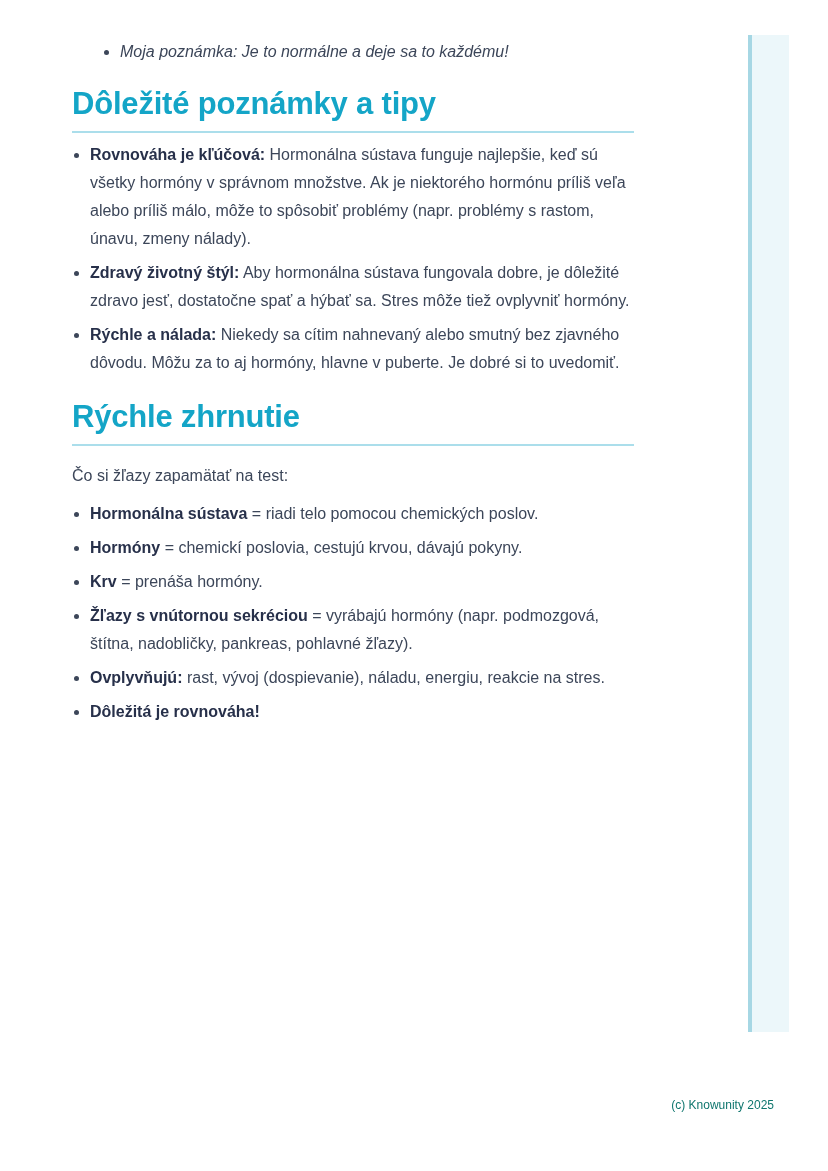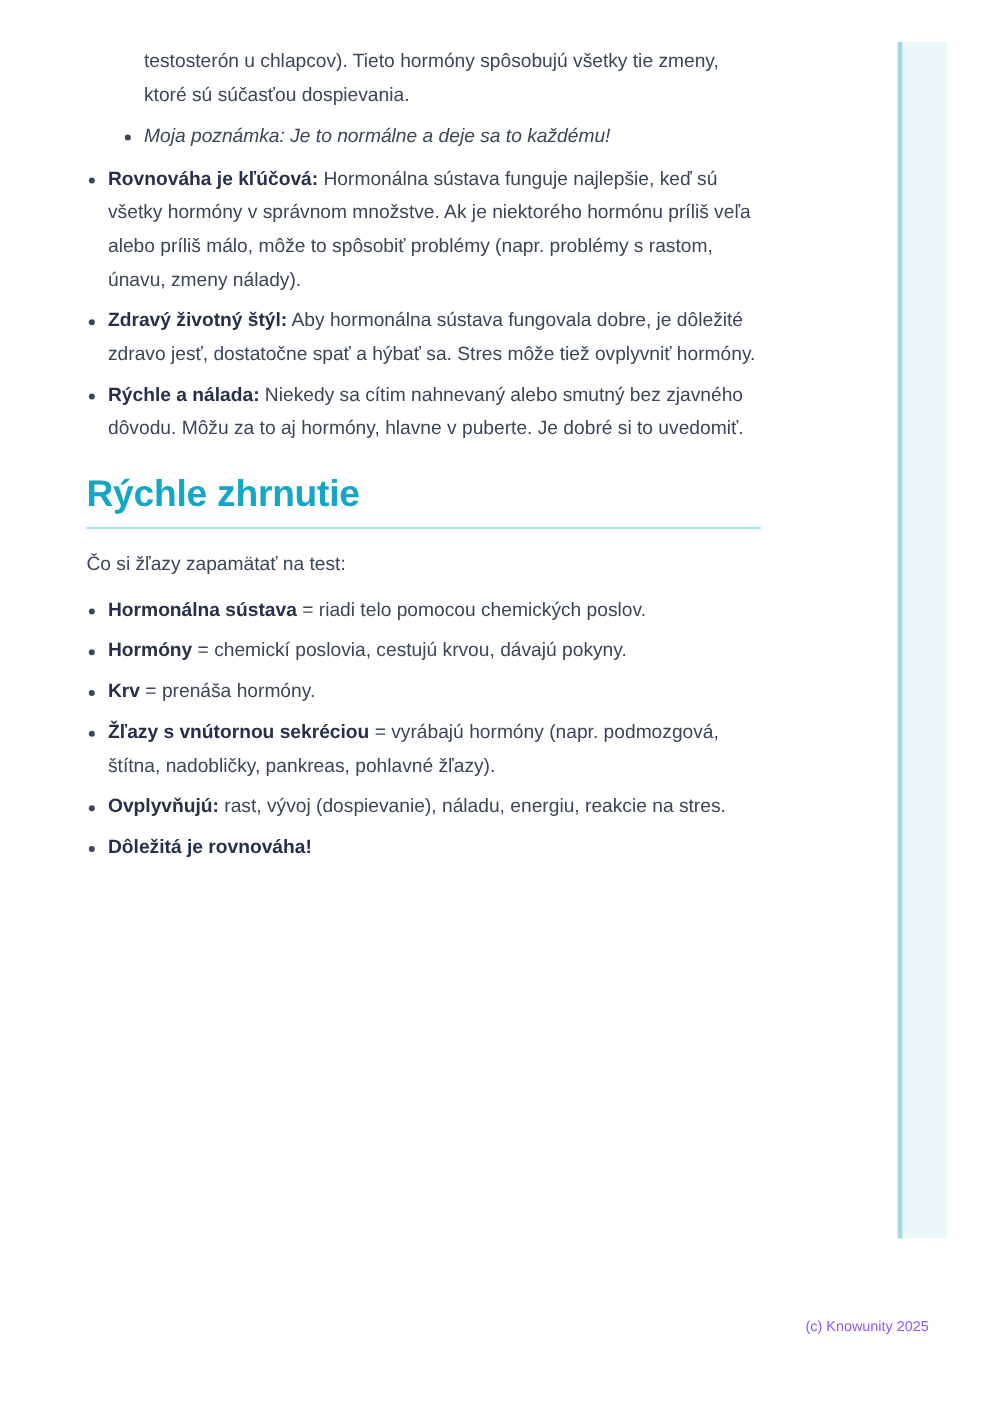--- a/index.html
+++ b/index.html
@@ -37,38 +37,38 @@
   .list { margin-top:8px; }
   .lead-par { margin:16px 0 10px 0; }
   .side-strip {
     position:absolute; left:748px; top:35px;
     width:41px; height:997px;
     background:var(--strip-fill);
     border-left:4px solid var(--strip-line);
   }
   .footer-credit {
     position:absolute; right:54px; top:1098px;
-    font-size:12px; line-height:14px; color:#8b5cf6;
+    font-size:12px; line-height:14px; color:#0f766e;
   }
 </style>
 </head>
 <body>
 
 <div class="page" style="--accent: #14a5c7; --rule: #abdeeb; --body-color: #3c4659; --bold-color: #27304a; --strip-fill: #ecf7fa; --strip-line: #a6d7e4;">
   <div class="content">
 
-    <p class="intro-par">testosterón u chlapcov). Tieto hormóny spôsobujú všetky tie zmeny, ktoré sú súčasťou dospievania.</p>
 
     <div class="note-wrap">
       <div class="li italic">
         <span class="dot"></span>
         <span>Moja poznámka: Je to normálne a deje sa to každému!</span>
       </div>
     </div>
 
+    <h2 class="section-title first">Dôležité poznámky a tipy</h2>
     <div class="list" id="list-0">
         <div class="li"><span class="dot"></span><strong>Rovnováha je kľúčová:</strong><span> Hormonálna sústava funguje najlepšie, keď sú všetky hormóny v správnom množstve. Ak je niektorého hormónu príliš veľa alebo príliš málo, môže to spôsobiť problémy (napr. problémy s rastom, únavu, zmeny nálady).</span></div>
         <div class="li"><span class="dot"></span><strong>Zdravý životný štýl:</strong><span> Aby hormonálna sústava fungovala dobre, je dôležité zdravo jesť, dostatočne spať a hýbať sa. Stres môže tiež ovplyvniť hormóny.</span></div>
         <div class="li"><span class="dot"></span><strong>Rýchle a nálada:</strong><span> Niekedy sa cítim nahnevaný alebo smutný bez zjavného dôvodu. Môžu za to aj hormóny, hlavne v puberte. Je dobré si to uvedomiť.</span></div>
       </div>
 
     <h2 class="section-title">Rýchle zhrnutie</h2>
     <p class="lead-par">Čo si žľazy zapamätať na test:</p>
     <div class="list" id="list-1">
         <div class="li"><span class="dot"></span><strong>Hormonálna sústava</strong><span> = riadi telo pomocou chemických poslov.</span></div>

